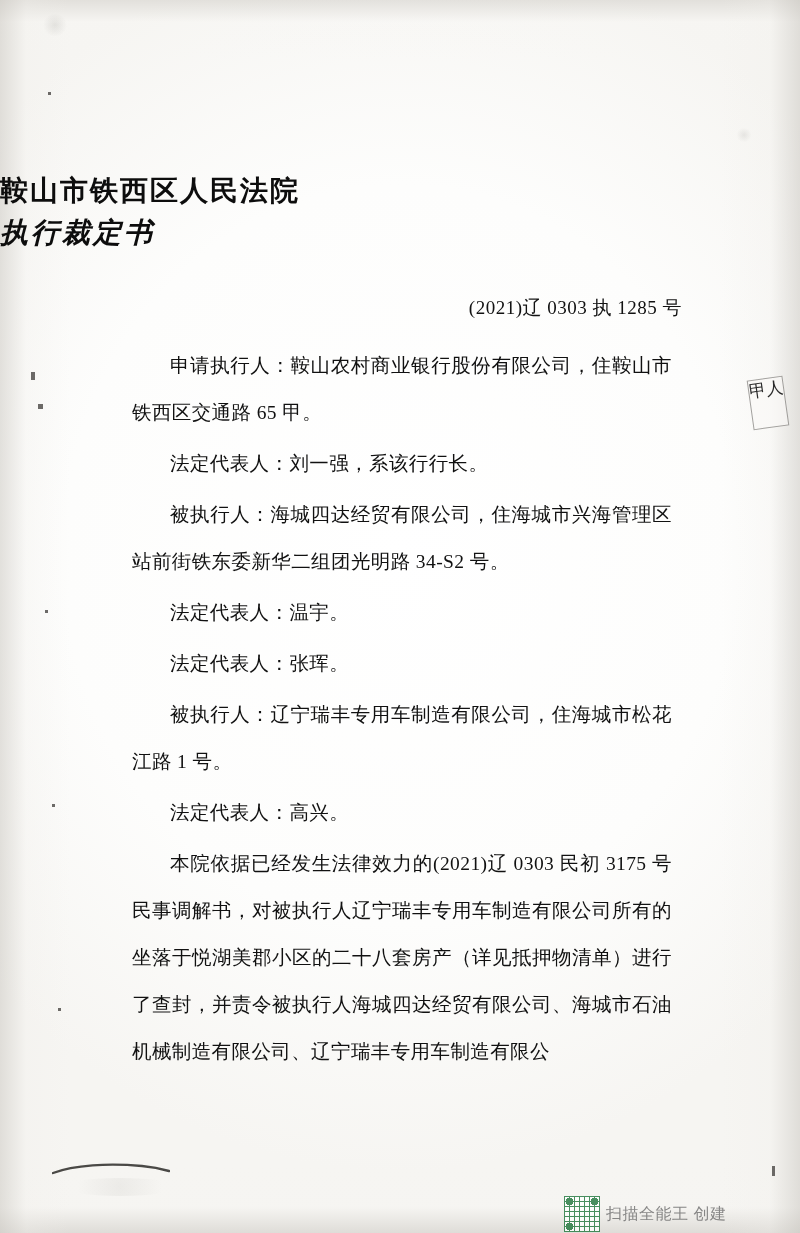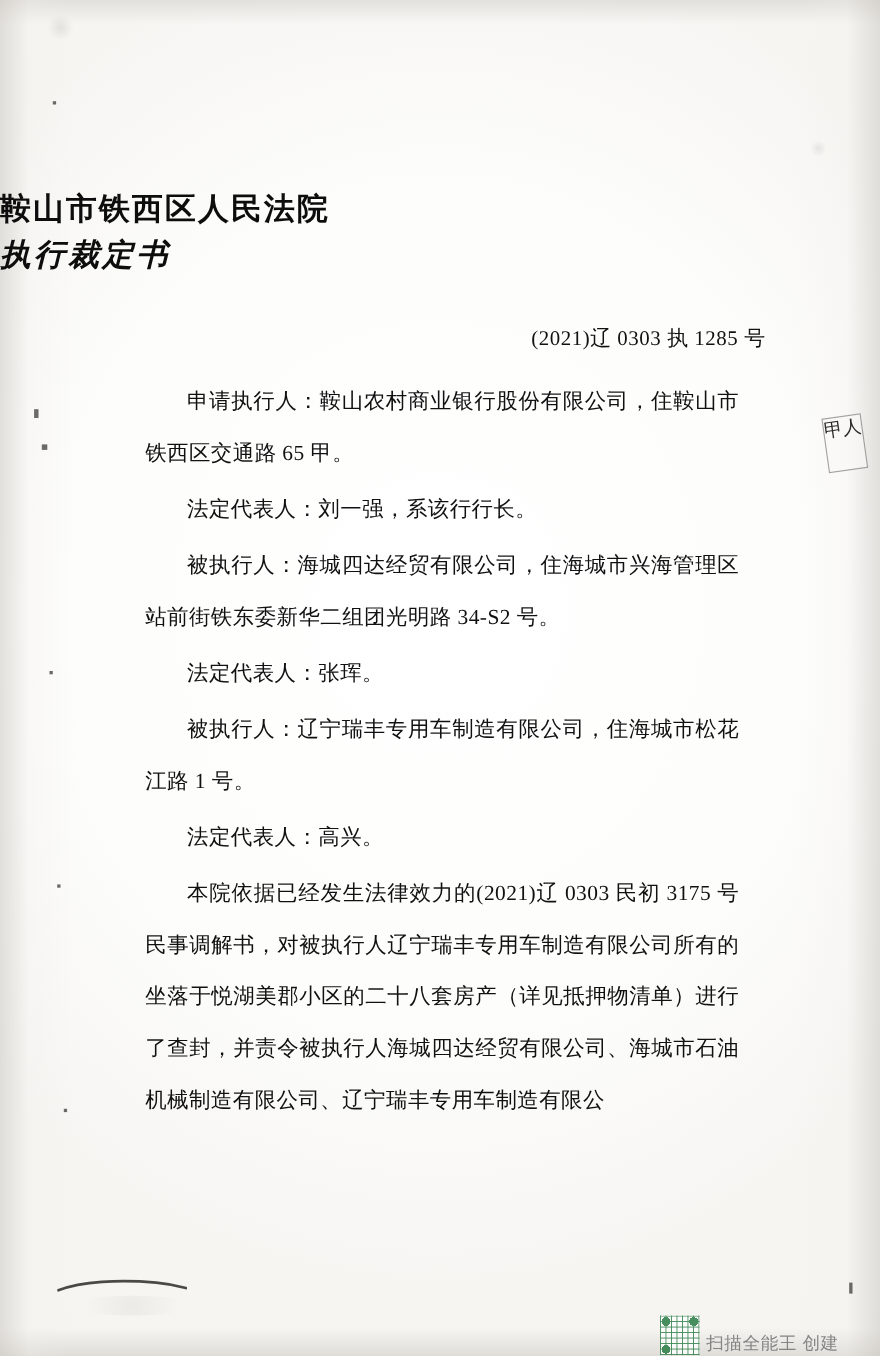--- a/index.html
+++ b/index.html
@@ -65,21 +65,21 @@
     line-height: 42px;
     color: #0d0d0d;
   }
   .title-line.second {
     letter-spacing: 3px;
     font-style: italic;
   }
 
   .case-no {
     position: absolute;
-    left: 16px;
+    left: 2px;
     top: 295px;
     width: 680px;
     text-align: right;
     font-size: 19px;
     letter-spacing: 0.5px;
     color: #121212;
   }
 
   .paragraphs {
     position: absolute;
@@ -121,24 +121,24 @@
     left: 52px;
     top: 1162px;
     width: 118px;
     height: 14px;
     pointer-events: none;
   }
 
   
   #watermark {
     position: absolute;
-    left: 600px;
+    left: 564px;
     top: 1196px;
     display: flex;
-    align-items: flex-end;
+    align-items: center;
     gap: 6px;
     opacity: 0.82;
   }
   #watermark .qr {
     width: 36px;
     height: 36px;
     background-color: #fff;
     background-image:
       linear-gradient(90deg, #1b7a3a 1px, transparent 1px),
       linear-gradient(180deg, #1b7a3a 1px, transparent 1px),
@@ -188,20 +188,21 @@
       <div class="title-line">鞍山市铁西区人民法院</div>
       <div class="title-line second">执行裁定书</div>
     </div>
 
     <div class="case-no">(2021)辽 0303 执 1285 号</div>
 
     <div class="paragraphs">
       <p class="para">申请执行人：鞍山农村商业银行股份有限公司，住鞍山市铁西区交通路 65 甲。</p>
       <p class="para">法定代表人：刘一强，系该行行长。</p>
       <p class="para">被执行人：海城四达经贸有限公司，住海城市兴海管理区站前街铁东委新华二组团光明路 34-S2 号。</p>
+      <p class="para">法定代表人：温宇。</p>
       <p class="para">法定代表人：张珲。</p>
       <p class="para">被执行人：辽宁瑞丰专用车制造有限公司，住海城市松花江路 1 号。</p>
       <p class="para">法定代表人：高兴。</p>
       <p class="para">本院依据已经发生法律效力的(2021)辽 0303 民初 3175 号民事调解书，对被执行人辽宁瑞丰专用车制造有限公司所有的坐落于悦湖美郡小区的二十八套房产（详见抵押物清单）进行了查封，并责令被执行人海城四达经贸有限公司、海城市石油机械制造有限公司、辽宁瑞丰专用车制造有限公</p>
     </div>
 
   </div>
 
   <div id="stamp-fragment">甲人</div>
 

